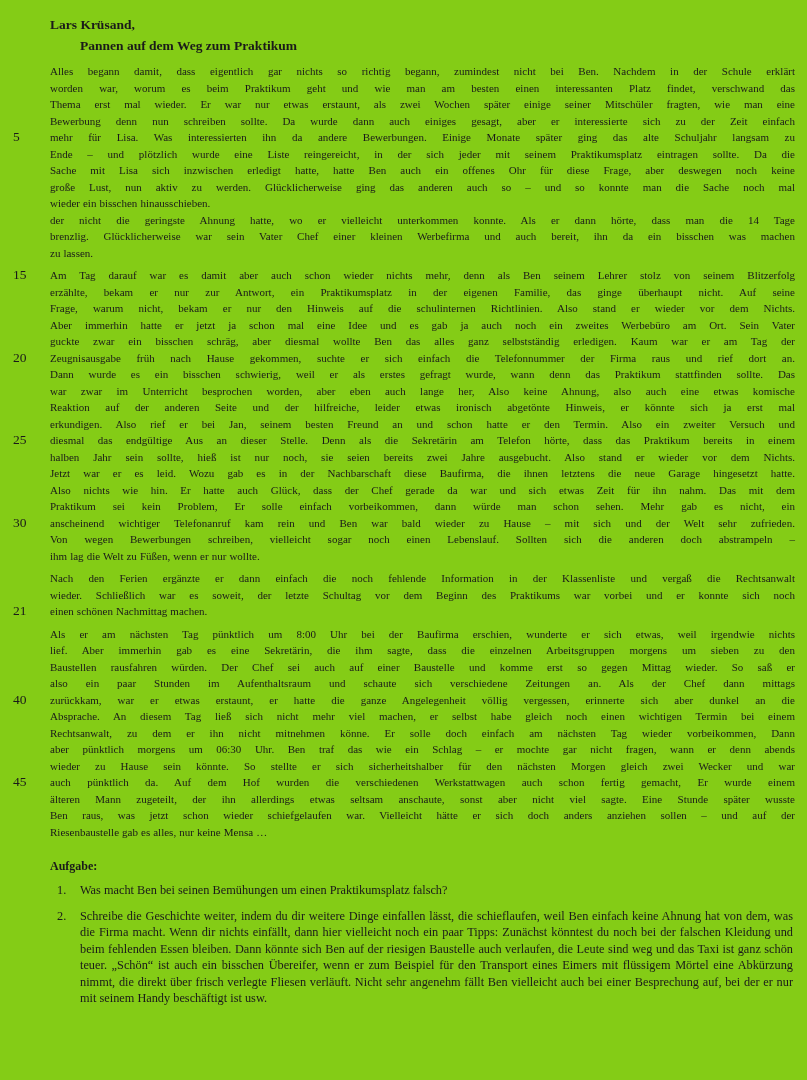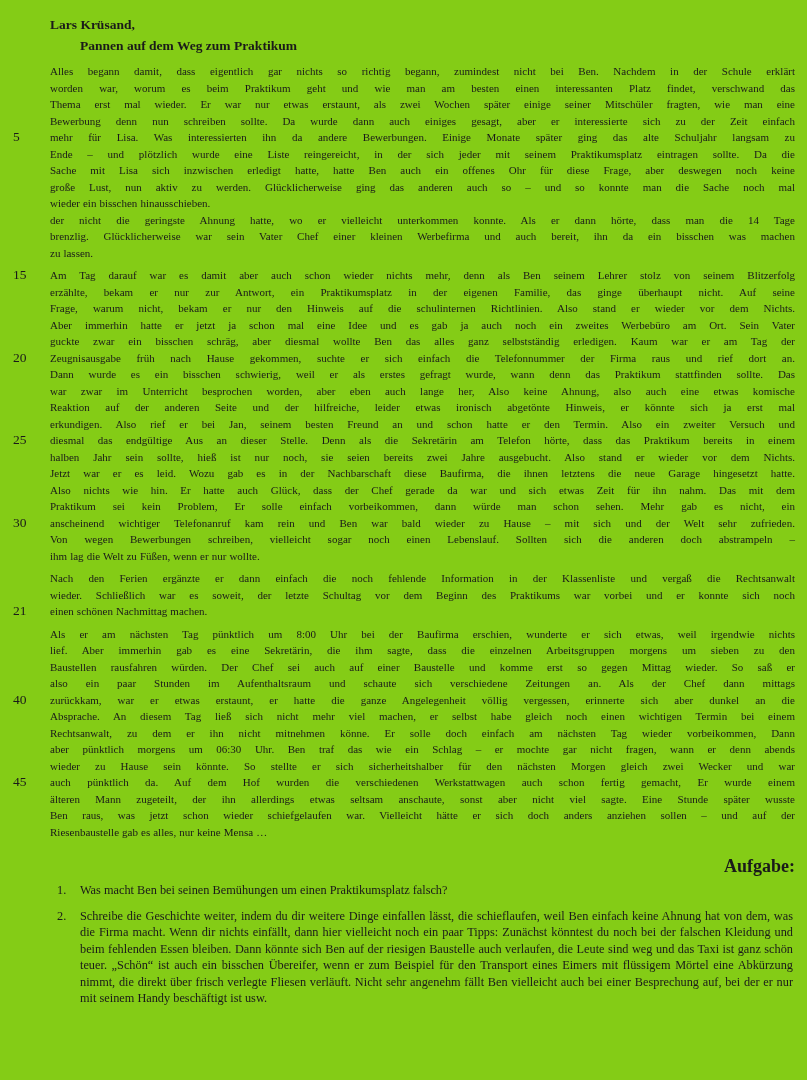--- a/index.html
+++ b/index.html
@@ -44,24 +44,23 @@
     font-size: 11px;
     line-height: 16.5px;
     text-align: justify;
     text-align-last: justify;
     word-spacing: 0.3px;
   }
   .line-text.last-line { text-align-last: left; }
   .tasks { margin-left: 44px; margin-top: 17px; }
   .tasks-heading {
     font-weight: bold;
-    font-size: 18px;
+    font-size: 12px;
     line-height: 18px;
     margin-bottom: 7px;
-    text-align: right;
   }
   .task-item {
     display: grid;
     grid-template-columns: 23px 1fr;
     padding-left: 7px;
     margin-bottom: 9px;
     font-size: 12.3px;
     line-height: 16.5px;
   }
   .task-number { }

